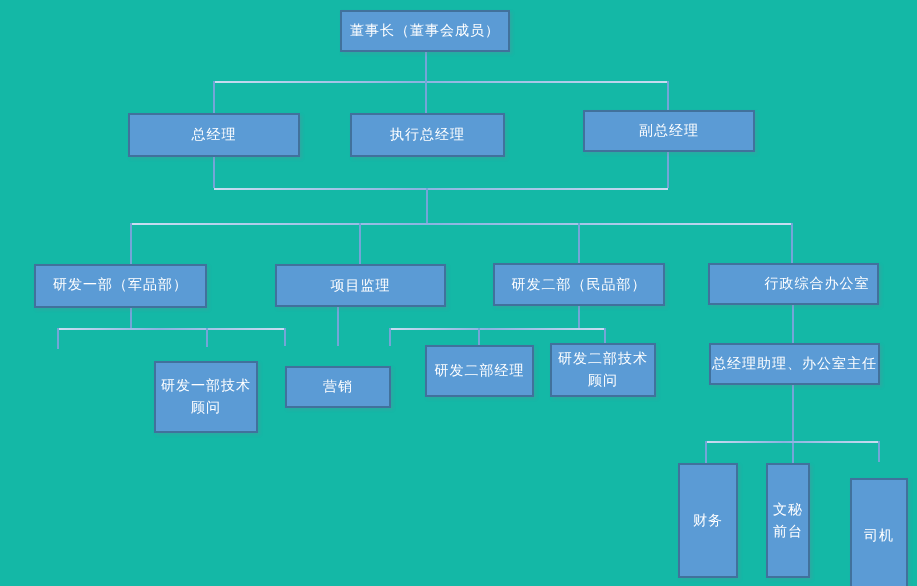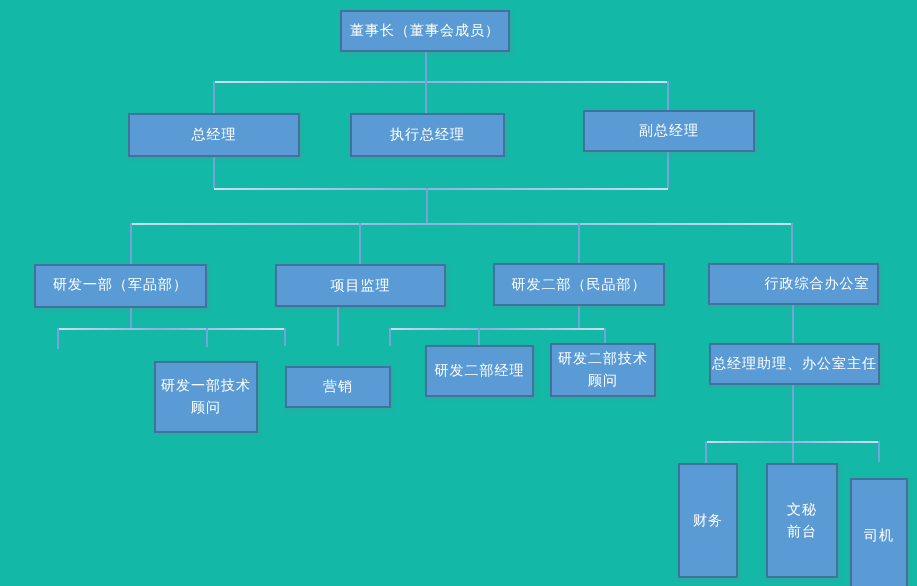--- a/index.html
+++ b/index.html
@@ -95,17 +95,17 @@
       <div class="node" style="left: 275px; top: 264px; width: 171px; height: 43px;"><span>项目监理</span></div>
       <div class="node" style="left: 708px; top: 263px; width: 171px; height: 42px; padding-left: 47px;"><span>行政综合办公室</span></div>
       <div class="node" style="left: 154px; top: 361px; width: 104px; height: 72px;"><span>研发一部技术
 顾问</span></div>
       <div class="node" style="left: 285px; top: 346px; width: 106px; height: 42px; margin-top: 20px;"><span>营销</span></div>
       <div class="node" style="left: 425px; top: 345px; width: 109px; height: 52px;"><span>研发二部经理</span></div>
       <div class="node" style="left: 550px; top: 343px; width: 106px; height: 54px;"><span>研发二部技术
 顾问</span></div>
       <div class="node" style="left: 678px; top: 463px; width: 60px; height: 115px;"><span>财务</span></div>
       <div class="node" style="left: 709px; top: 343px; width: 171px; height: 42px;"><span>总经理助理、办公室主任</span></div>
-      <div class="node" style="left: 766px; top: 463px; width: 72px; height: 115px;"><span>文秘
+      <div class="node" style="left: 766px; top: 463px; width: 44px; height: 115px;"><span>文秘
 前台</span></div>
       <div class="node" style="left: 850px; top: 478px; width: 58px; height: 116px;"><span>司机</span></div>
     </div>
 </div>
 
 </body></html>

